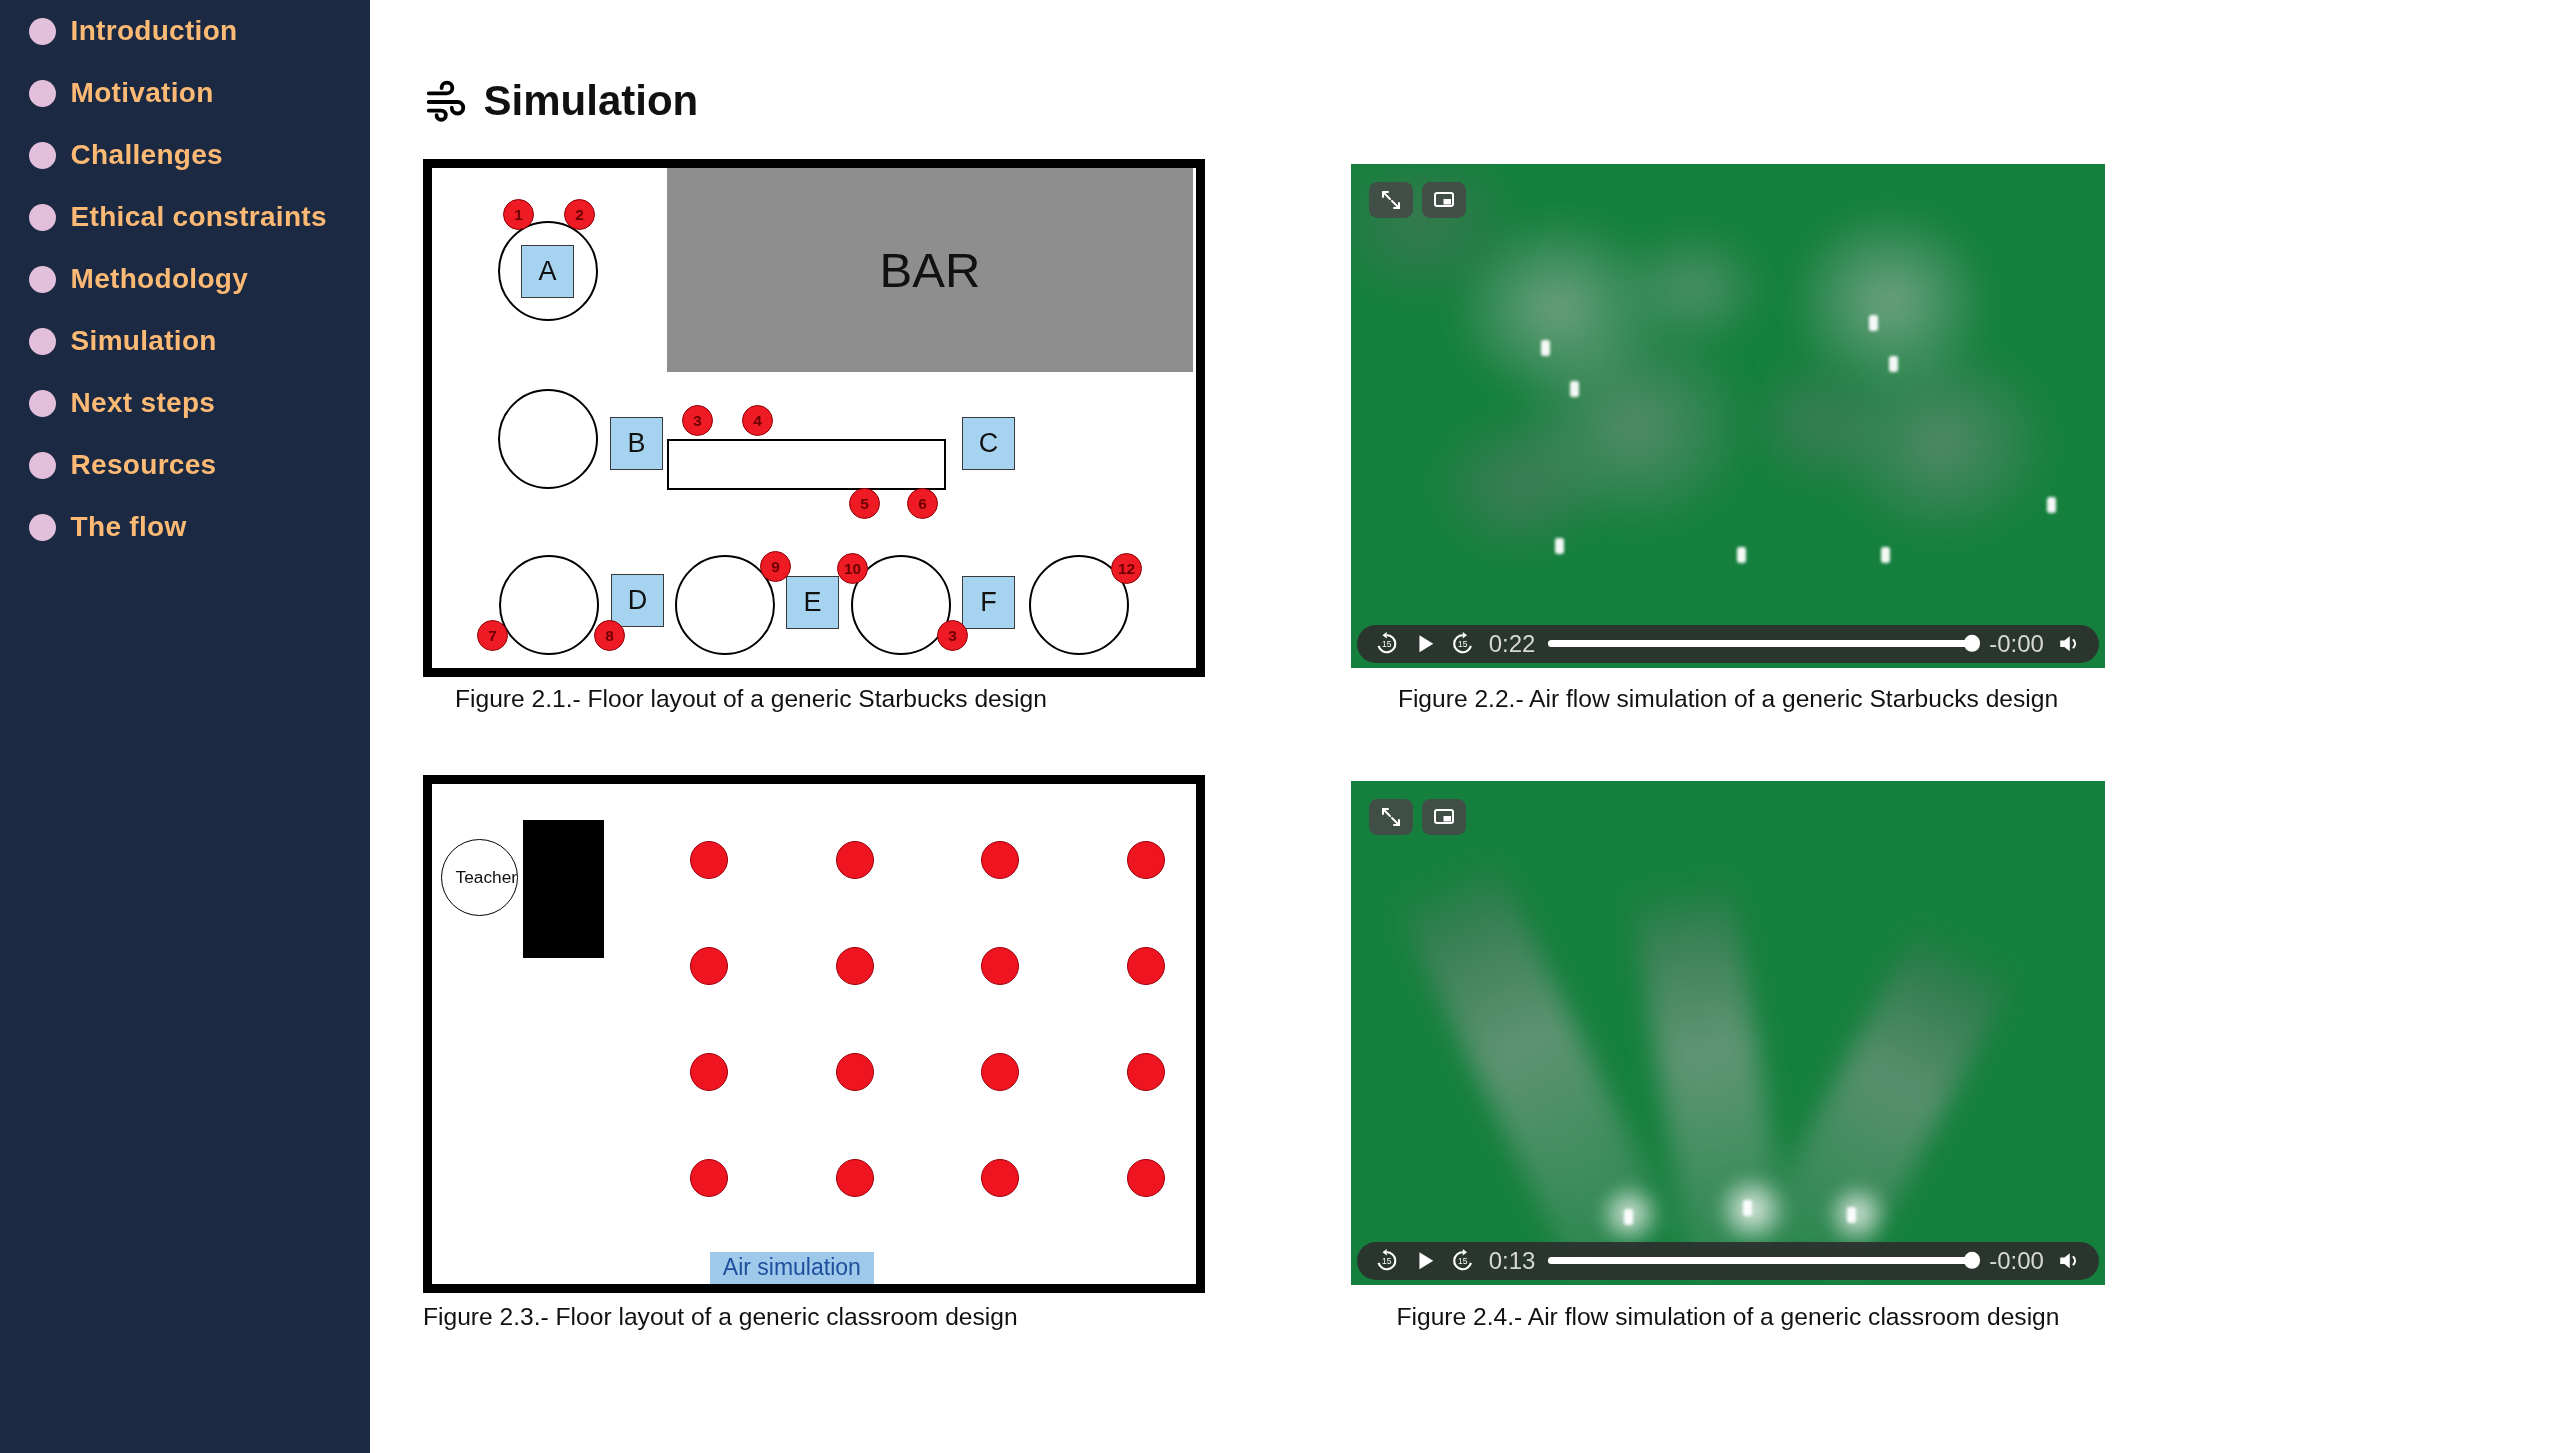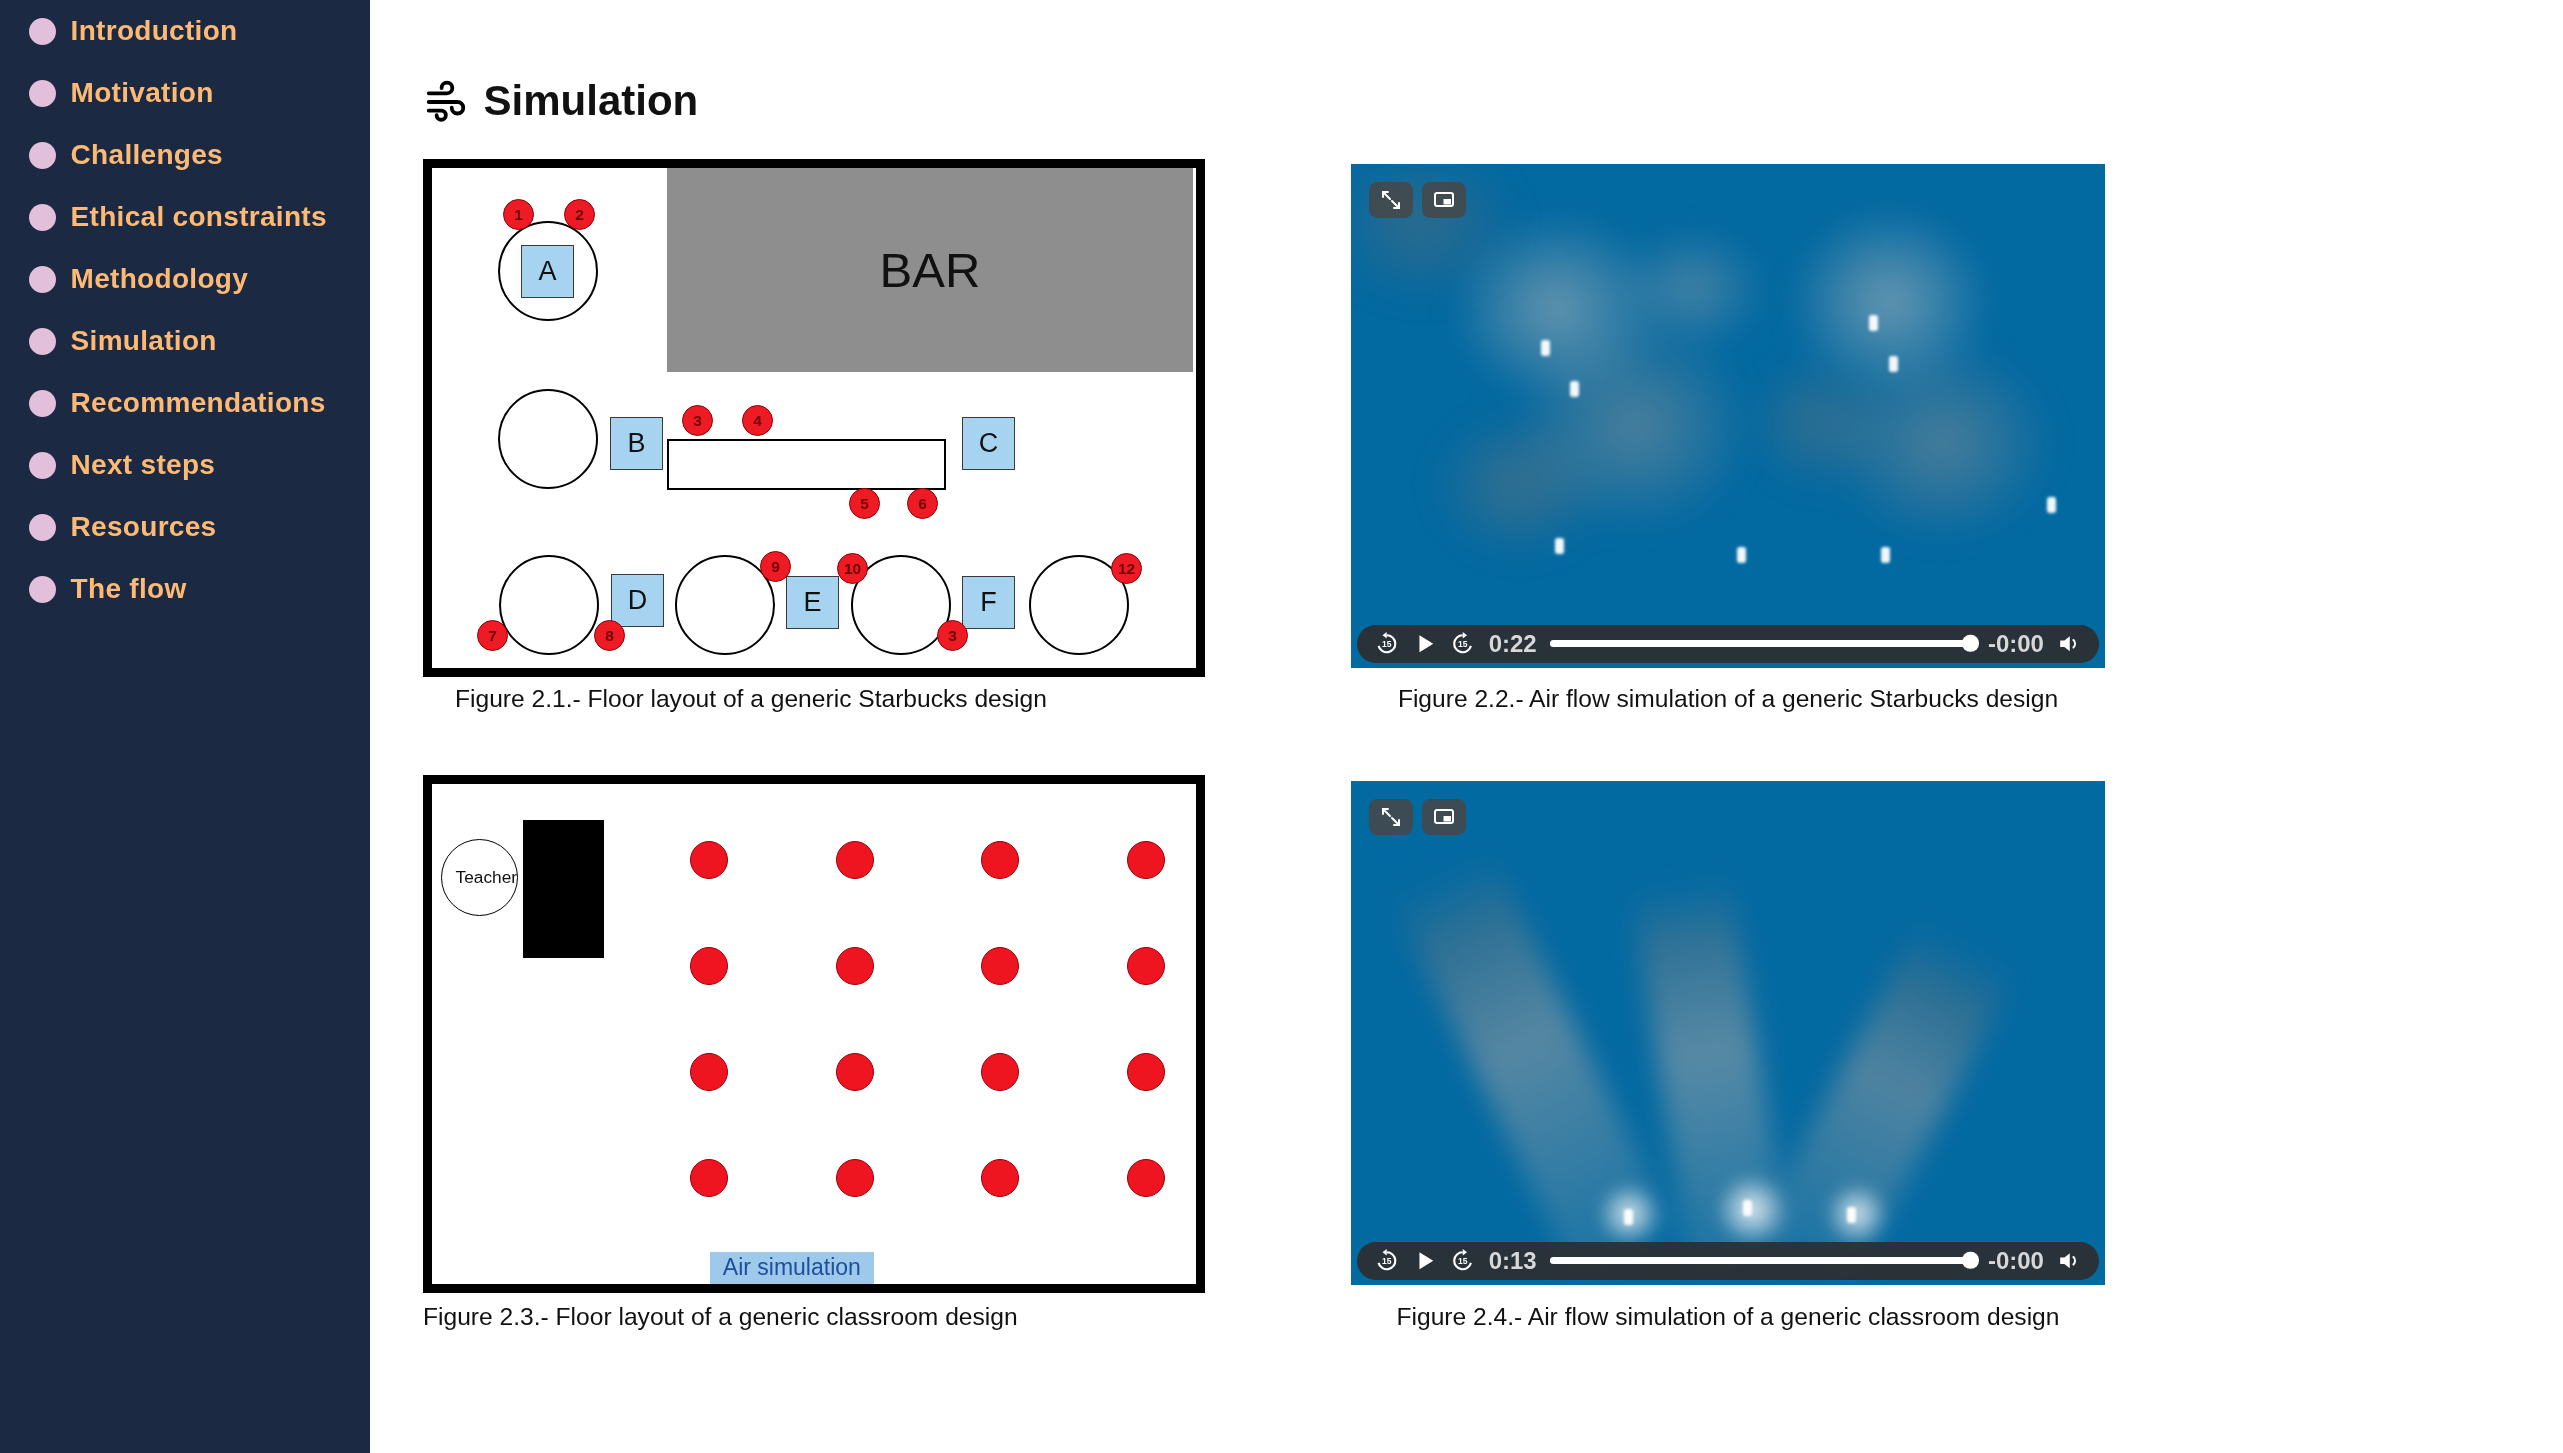--- a/index.html
+++ b/index.html
@@ -25,21 +25,21 @@
   .circ { position:absolute; border:2.7px solid #000; border-radius:50%; background:#fff; }
   .tbl { position:absolute; width:53px; height:53px; background:#a6d3ef; border:1.8px solid #3a3a3a; display:flex; align-items:center; justify-content:center; font-size:27px; color:#111; }
   .long-table { position:absolute; background:#fff; border:2.7px solid #000; }
   .dot { position:absolute; width:31px; height:31px; border-radius:50%; background:#ee1b24; border:1.8px solid #8f0008; color:#6d0000; font-size:15.5px; font-weight:700; display:flex; align-items:center; justify-content:center; }
   .seat { position:absolute; width:38px; height:38px; border-radius:50%; background:#ee1420; border:1.8px solid #9d000a; }
   .teacher { position:absolute; border:1.8px solid #000; border-radius:50%; background:#fff; display:flex; align-items:center; justify-content:center; font-size:17.3px; color:#111; }
   .board { position:absolute; background:#000; }
   .ac-label { position:absolute; background:#9fc9ea; color:#1d4f9e; font-size:23px; padding:2.7px 12.8px; }
 
   
-  .player { position:absolute; width:754px; height:504px; background:#0369a1; overflow:hidden;font-weight:bold; }
+  .player { position:absolute; width:754px; height:504px; background:#15803d; overflow:hidden; }
   .smoke, .plume, .speck, .glow { position:absolute; }
   .smoke { filter:blur(14.6px); }
   .plume { filter:blur(12.8px); transform-origin:50% 100%; }
   .speck { width:9px; height:16.4px; background:#fff; border-radius:2.7px; filter:blur(1.4px); opacity:.95; }
   .glow { border-radius:50%; filter:blur(7.3px); }
 
   .corner-btns { position:absolute; left:18px; top:18px; display:flex; gap:9px; }
   .corner-btn { width:44px; height:36px; background:rgba(70,70,70,.85); border-radius:8.2px; display:flex; align-items:center; justify-content:center; }
   .corner-btn svg { width:24px; height:24px; }
 
@@ -73,24 +73,20 @@
         <span class="nav-bullet"></span>
         <span class="nav-label">Ethical constraints</span>
       </div>
     <div class="nav-item">
         <span class="nav-bullet"></span>
         <span class="nav-label">Methodology</span>
       </div>
     <div class="nav-item">
         <span class="nav-bullet"></span>
         <span class="nav-label">Simulation</span>
-      </div>
-    <div class="nav-item">
-        <span class="nav-bullet"></span>
-        <span class="nav-label">Recommendations</span>
       </div>
     <div class="nav-item">
         <span class="nav-bullet"></span>
         <span class="nav-label">Next steps</span>
       </div>
     <div class="nav-item">
         <span class="nav-bullet"></span>
         <span class="nav-label">Resources</span>
       </div>
     <div class="nav-item">

